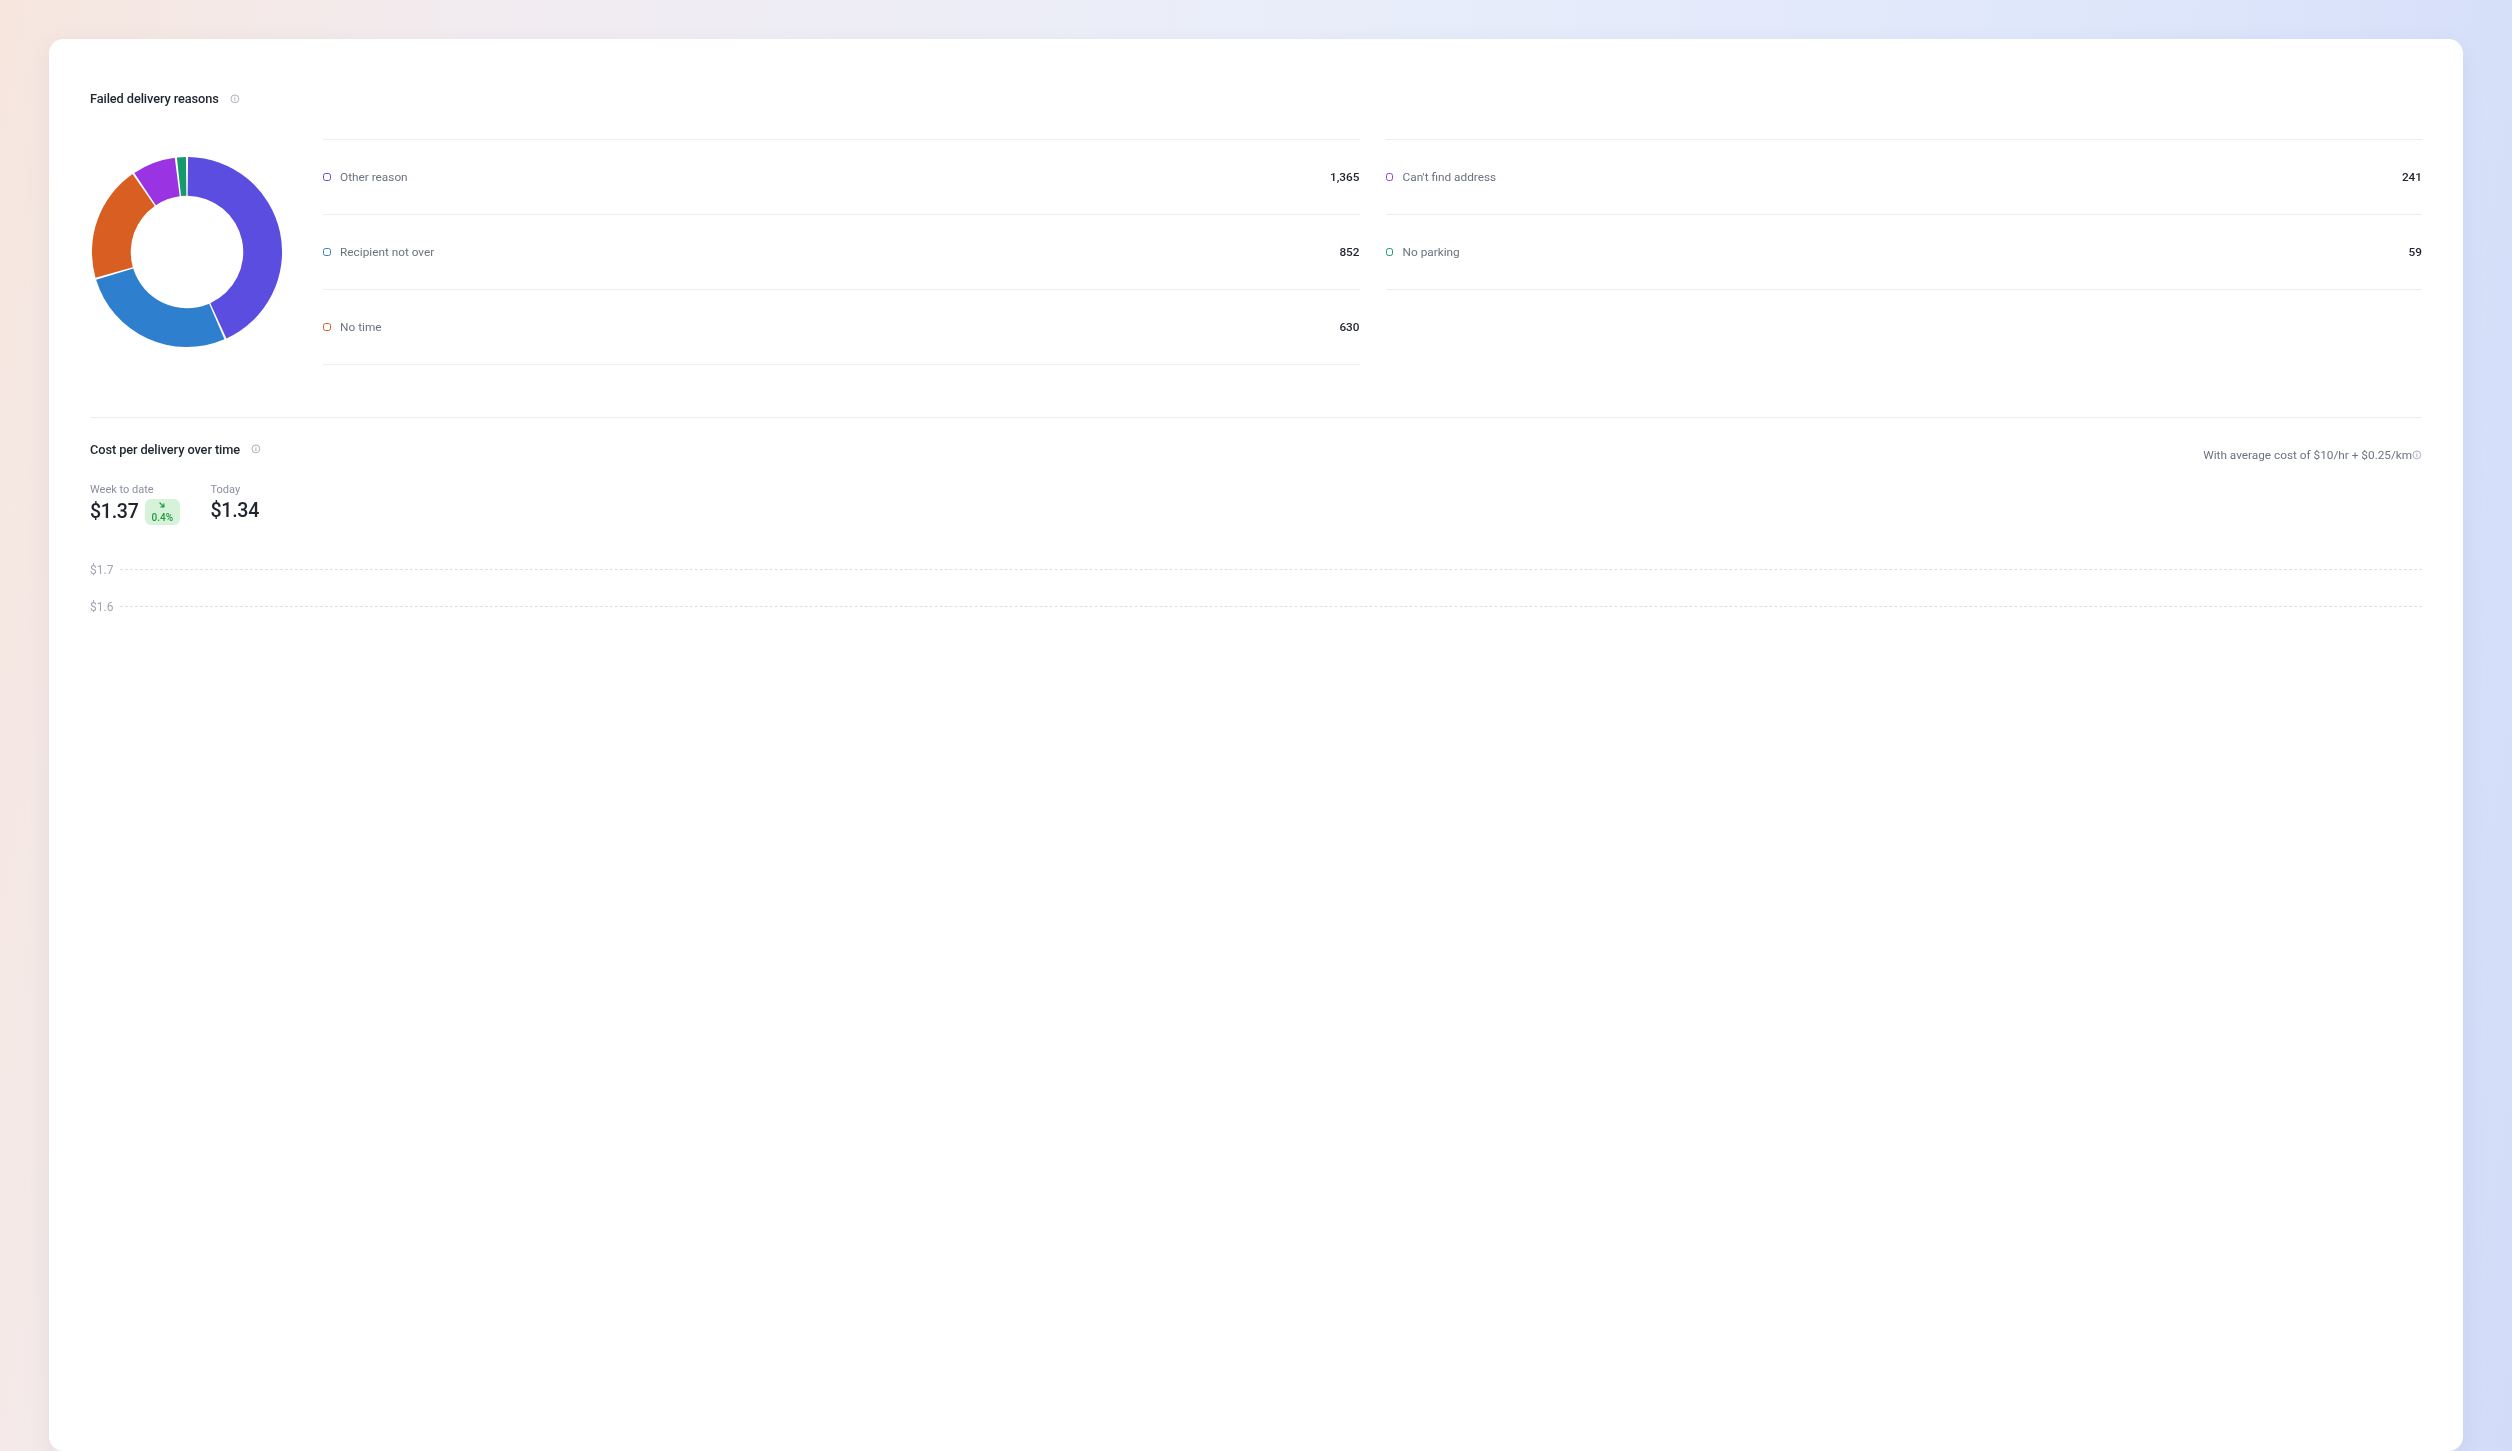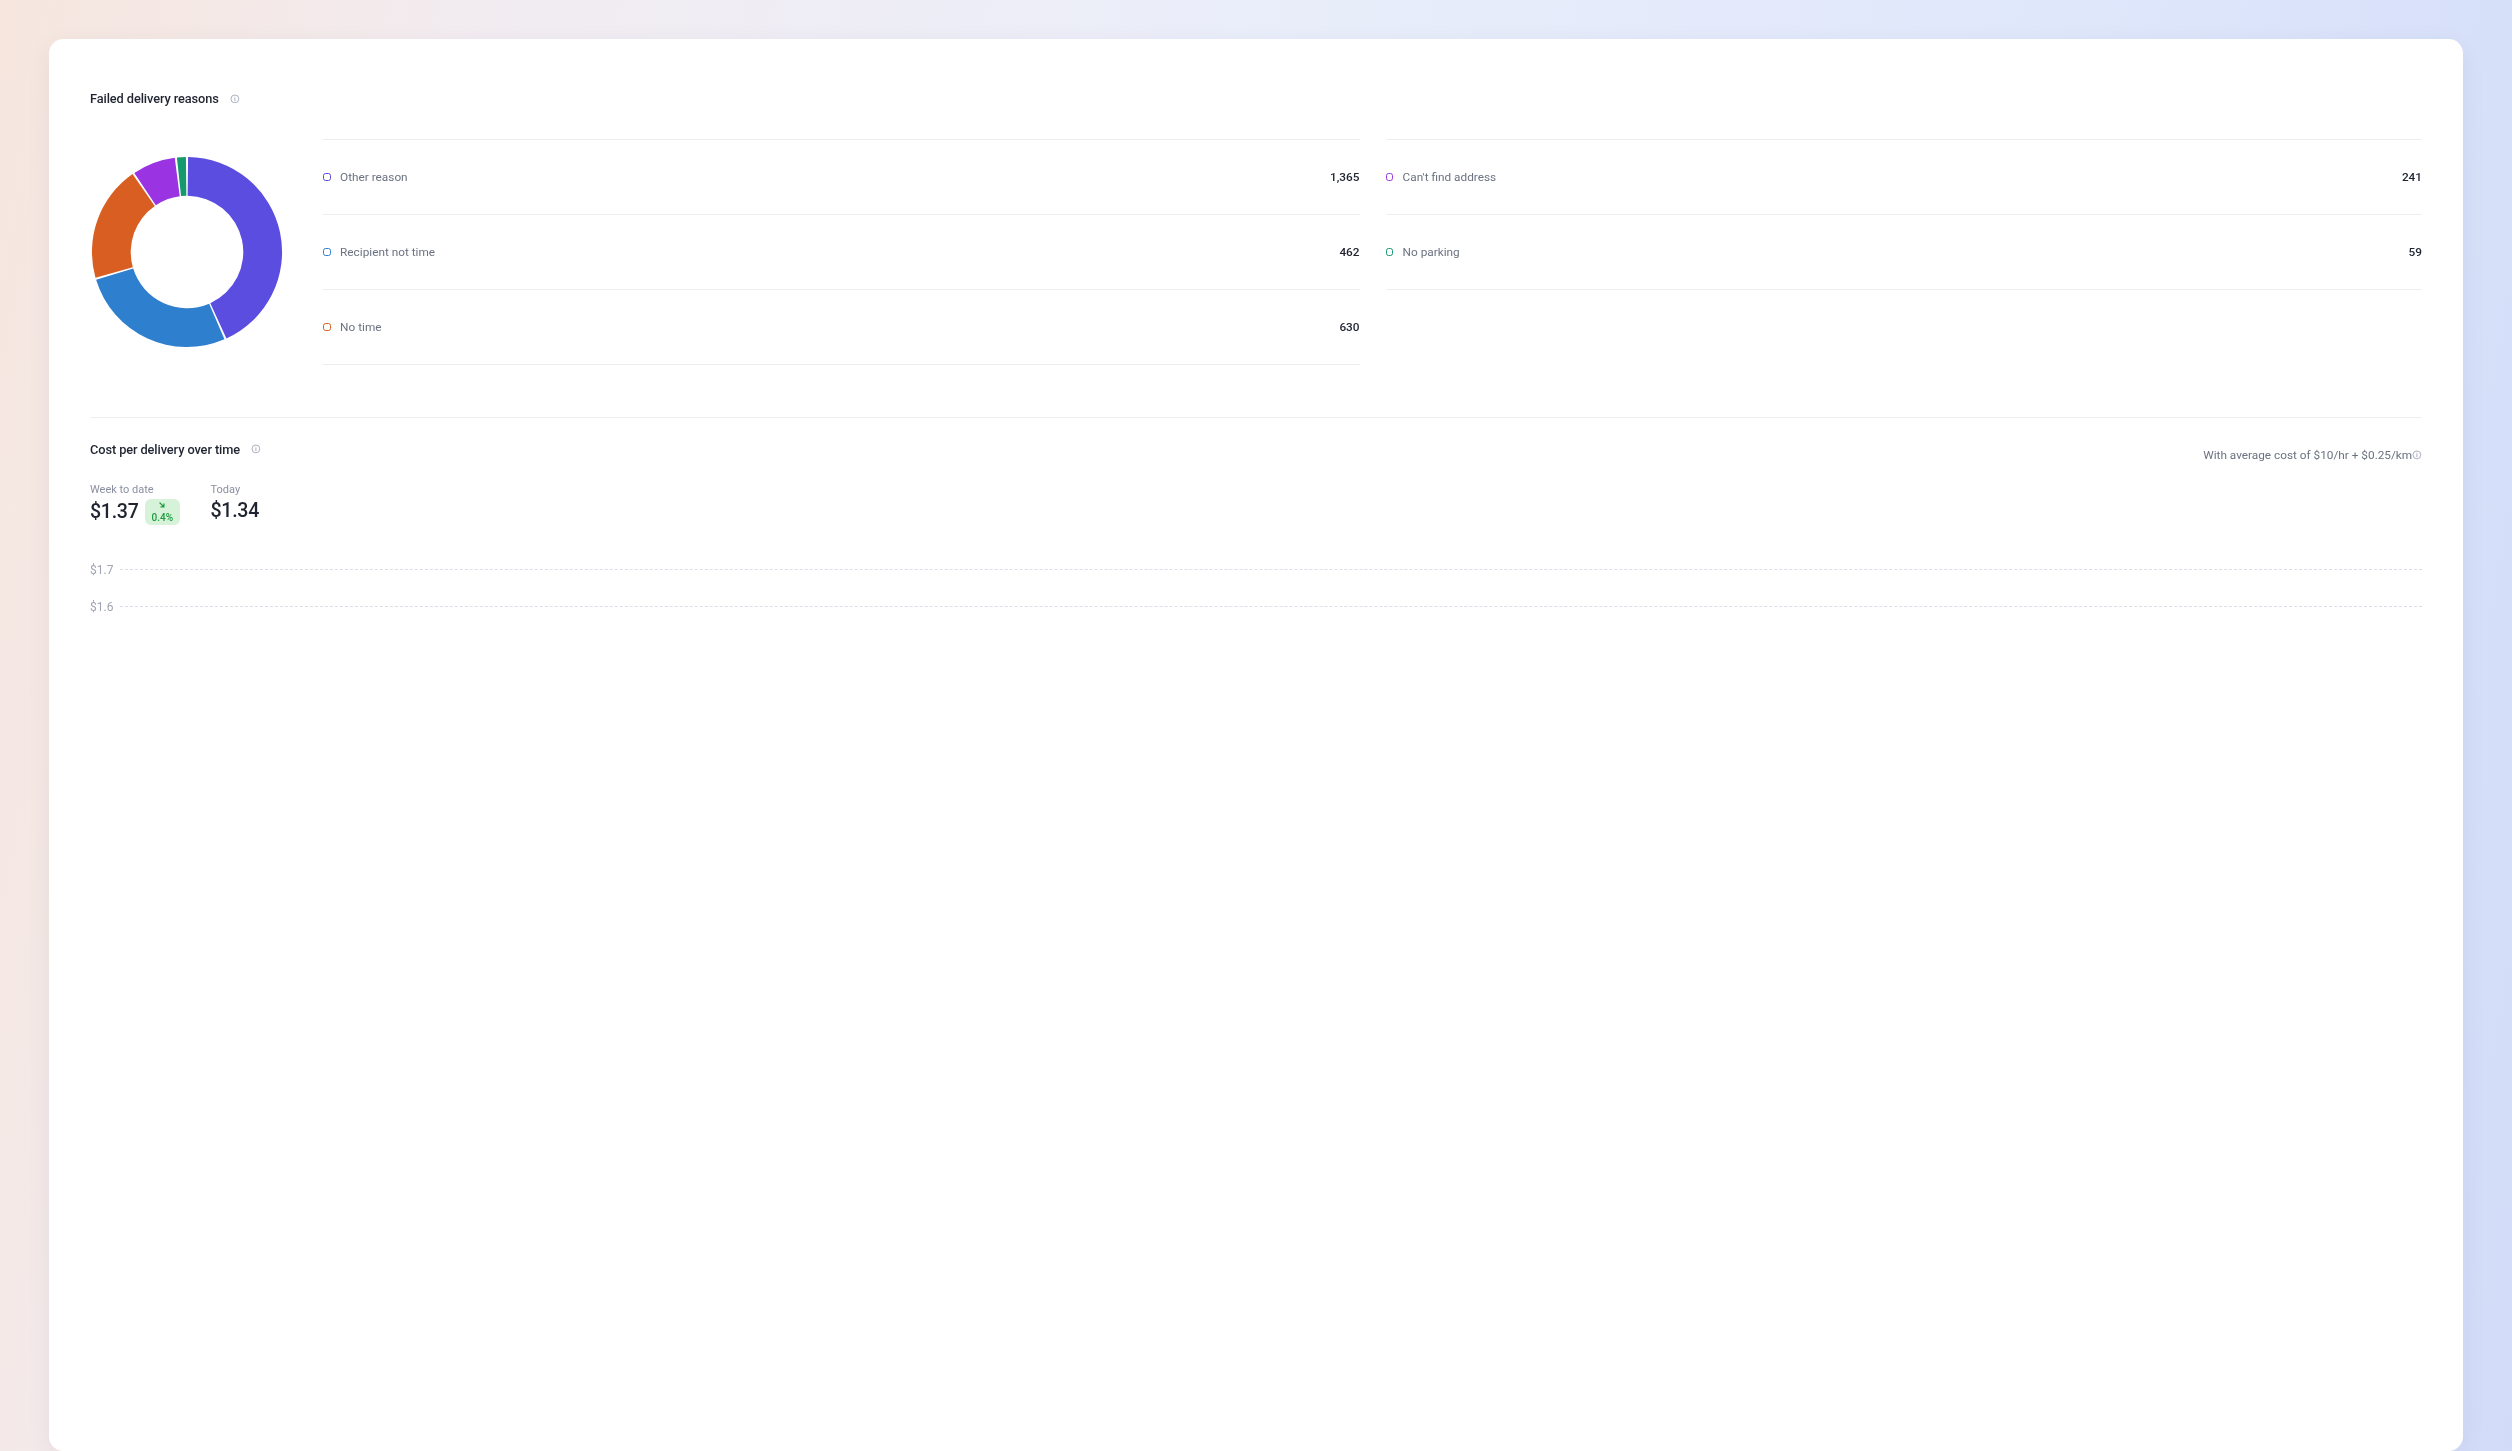--- a/index.html
+++ b/index.html
@@ -205,23 +205,23 @@
           <div class="reason-row">
             <div class="reason-left">
               <span class="reason-swatch" style="border-color: rgb(91, 77, 224);"></span>
               <span class="reason-label">Other reason</span>
             </div>
             <span class="reason-value">1,365</span>
           </div>
           <div class="reason-row">
             <div class="reason-left">
               <span class="reason-swatch" style="border-color: rgb(47, 127, 207);"></span>
-              <span class="reason-label">Recipient not time</span>
-            </div>
-            <span class="reason-value">462</span>
+              <span class="reason-label">Recipient not over</span>
+            </div>
+            <span class="reason-value">852</span>
           </div>
           <div class="reason-row">
             <div class="reason-left">
               <span class="reason-swatch" style="border-color: rgb(216, 94, 34);"></span>
               <span class="reason-label">No time</span>
             </div>
             <span class="reason-value">630</span>
           </div>
         </div>
       <div class="reasons-col" id="reasons-col-1">

